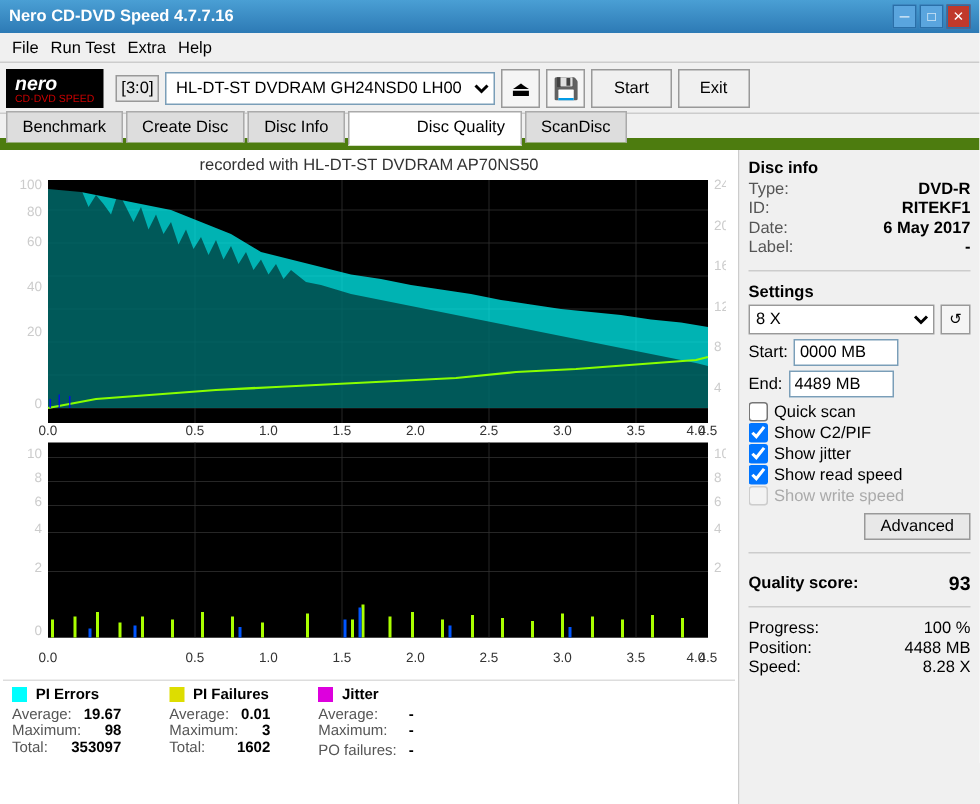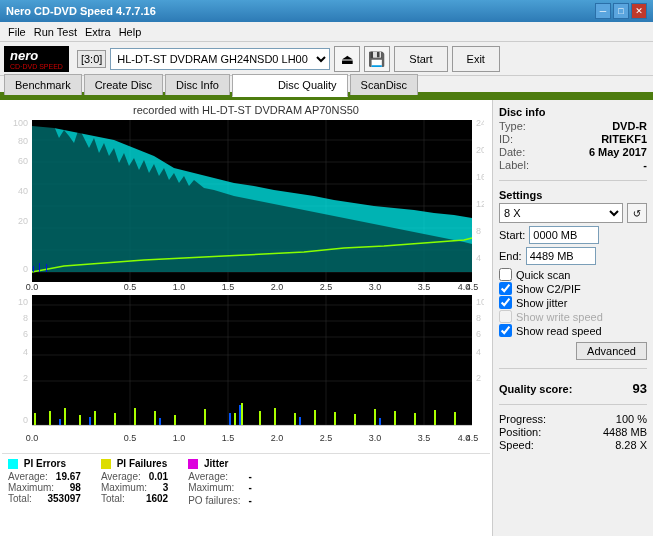--- a/index.html
+++ b/index.html
@@ -134,21 +134,21 @@
       padding: 2px 0;
       color: #333;
     }
 
     
     .stats-bar {
       display: flex;
       padding: 4px 6px;
       background: white;
       border-top: 1px solid #ddd;
-      gap: 20px;
+      gap: 32px;
       font-size: 10px;
     }
     .stat-col { display: flex; flex-direction: column; }
     .stat-label { font-weight: bold; margin-bottom: 2px; }
     .stat-row { display: flex; justify-content: space-between; gap: 8px; }
     .stat-name { color: #555; }
     .stat-value { font-weight: bold; }
     .legend-dot { display: inline-block; width: 10px; height: 10px; margin-right: 3px; vertical-align: middle; }
 
     
@@ -529,26 +529,26 @@
       </div>
       <div class="checkbox-row">
         <input type="checkbox" checked="" style="">
         <label>Show C2/PIF</label>
       </div>
       <div class="checkbox-row">
         <input type="checkbox" checked="" style="">
         <label>Show jitter</label>
       </div>
       <div class="checkbox-row">
+        <input type="checkbox" checked="" style="">
+        <label>Show read speed</label>
+      </div>
+      <div class="checkbox-row">
         <input type="checkbox" disabled="" style="">
         <label style="color:#aaa;">Show write speed</label>
-      </div>
-      <div class="checkbox-row">
-        <input type="checkbox" checked="" style="">
-        <label>Show read speed</label>
       </div>
 
       <div style="display:flex; justify-content:flex-end; margin-top:3px;">
         <button class="advanced-btn">Advanced</button>
       </div>
     </div>
 
     <div class="divider"></div>
 
     <div class="quality-row">

